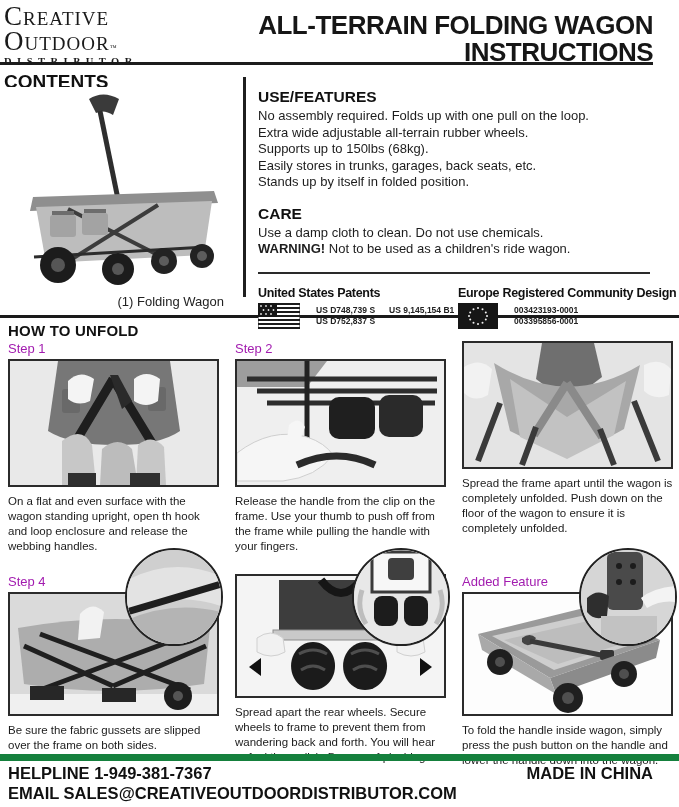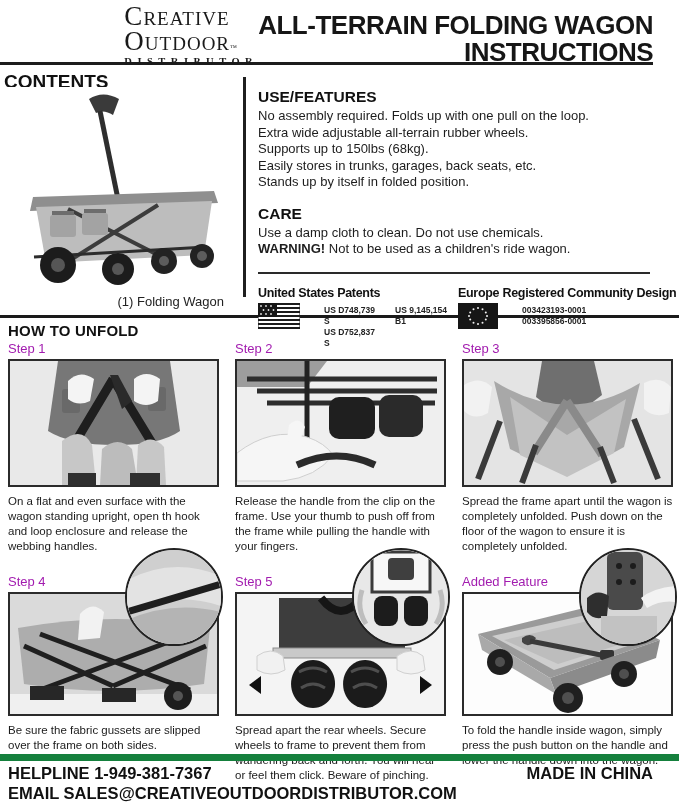--- a/index.html
+++ b/index.html
@@ -3,22 +3,22 @@
 <meta charset="utf-8">
 <style>
   * { margin:0; padding:0; box-sizing:border-box; }
   html,body { background:#ffffff; }
   .page {
     position:relative; width:679px; height:807px; margin:0 auto;
     background:#ffffff; color:#111; overflow:hidden;
     font-family:"Liberation Sans", sans-serif;
   }
   
-  .header { display:flex; justify-content:flex-end; align-items:flex-start;
-    padding:4px 26px 0 10px; height:62px; }
+  .header { display:flex; justify-content:space-between; align-items:flex-start;
+    padding:4px 26px 0 4px; height:62px; }
   .brand { font-family:"Liberation Serif", serif; color:#1a1a1a; line-height:0.92; }
   .brand-line { font-variant:small-caps; font-size:27px; letter-spacing:1px; text-transform:lowercase; }
   .brand-line::first-letter { text-transform:uppercase; }
   .brand-sub { font-size:10.5px; letter-spacing:5.5px; margin-top:3px; font-weight:bold; }
   .brand-tm { font-size:7px; vertical-align:baseline; }
   .title { text-align:right; font-weight:bold; font-size:26px; line-height:1.02;
     letter-spacing:-0.5px; padding-top:8px; color:#161616; }
   .header-rule { height:3px; background:#1c1c1c; margin:0 26px 0 0; }
   
   .top { position:relative; height:248px; }
@@ -30,21 +30,21 @@
   .right-col { position:absolute; left:258px; top:16px; width:400px; height:248px; }
   .sec-head { font-weight:bold; font-size:15.5px; margin:7px 0 2px; }
   .body-line { font-size:13px; line-height:16.5px; color:#1d1d1d; }
   .care-block { margin-top:14px; }
   .warn-label { font-weight:bold; }
   
   .patents { display:flex; margin-top:14px; border-top:2px solid #2a2a2a; padding-top:12px; width:392px; }
   .pat-us { width:200px; }
   .pat-eu { width:192px; }
   .pat-head { font-weight:bold; font-size:12.5px; letter-spacing:-0.3px; white-space:nowrap; }
-  .pat-row { display:flex; gap:24px; margin-top:3px; }
+  .pat-row { display:flex; gap:16px; margin-top:3px; }
   .flag { flex:0 0 auto; }
   .pat-nums { font-size:8.5px; font-weight:bold; color:#222; line-height:11px; padding-top:2px; }
   .pat-cols { display:flex; gap:14px; }
   
   .thick-rule { height:3px; background:#1a1a1a; margin-top:2px; }
   
   .unfold { padding:4px 0 0 8px; }
   .unfold-head { font-weight:bold; font-size:15px; letter-spacing:0.2px; }
   .steps-row { display:flex; gap:16px; margin-top:2px; }
   .step { width:211px; position:relative; }
@@ -239,21 +239,20 @@
             <rect x="142" y="34" width="44" height="42" rx="10" fill="#2a2a2a"></rect>
             <path d="M0 92 q34 -26 70 -16 q18 6 26 18 q-16 22 -50 26 H0 z" fill="#f6f6f6" stroke="#cfcfcf"></path>
             <path d="M52 64 q10 -10 16 2 l-6 16 q-8 4 -12 -4 z" fill="#f6f6f6"></path>
             <path d="M60 104 q40 -18 78 0" stroke="#2b2b2b" stroke-width="7" fill="none"></path>
           </svg>
         </div>
         <p class="step-caption">Release the handle from the clip on the frame. Use your thumb to push off from the frame while pulling the handle with your fingers.</p>
       </div>
 
       <div class="step">
-        <div class="step-label">Step 3</div>
         <div class="step-photo r1">
           <svg width="207" height="124" viewBox="0 0 207 124">
             <rect width="207" height="124" fill="#e4e4e4"></rect>
             <path d="M78 0 h52 l8 34 -34 26 -32 -24 z" fill="#6f6f6f"></path>
             <path d="M30 20 Q103 66 176 22 L160 86 Q103 120 46 88 Z" fill="#a8a8a8"></path>
             <path d="M46 36 L103 74 L162 38 L150 92 L103 116 L56 94 Z" fill="#c2c2c2"></path>
             <path d="M103 40 L70 92 M103 40 L138 94" stroke="#8a8a8a" stroke-width="8" fill="none"></path>
             <path d="M36 60 L14 118 M170 58 L194 118 M72 84 L58 122 M136 86 L150 122" stroke="#3a3a3a" stroke-width="6" fill="none"></path>
             <path d="M0 24 q16 -10 28 2 l-4 26 q-14 8 -24 -2 z" fill="#f2f2f2"></path>
             <path d="M180 22 q16 -8 27 4 l-2 26 q-14 6 -25 -4 z" fill="#f2f2f2"></path>
@@ -284,21 +283,20 @@
             <rect width="94" height="94" fill="#cfcfcf"></rect>
             <path d="M0 30 q46 -24 94 -4 v30 q-48 -16 -94 6 z" fill="#e3e3e3"></path>
             <path d="M0 62 L94 34" stroke="#1e1e1e" stroke-width="7" fill="none"></path>
             <path d="M0 70 q46 -20 94 -8 v32 h-94 z" fill="#b4b4b4"></path>
           </svg>
         </div>
         <p class="step-caption">Be sure the fabric gussets are slipped over the frame on both sides.</p>
       </div>
 
       <div class="step">
-        <div class="step-label">Step 5</div>
         <div class="step-photo r2">
           <svg width="207" height="120" viewBox="0 0 207 120">
             <rect width="207" height="120" fill="#f4f4f4"></rect>
             <rect x="42" y="4" width="126" height="50" fill="#3d3d3d"></rect>
             <path d="M84 4 q20 26 40 0" stroke="#161616" stroke-width="8" fill="none"></path>
             <rect x="36" y="54" width="138" height="10" fill="#c9c9c9" stroke="#8d8d8d"></rect>
             <path d="M20 62 q14 -10 26 0 l2 14 q-14 8 -28 0 z" fill="#f1f1f1" stroke="#d0d0d0"></path>
             <path d="M160 62 q14 -10 26 0 l2 14 q-14 8 -28 0 z" fill="#f1f1f1" stroke="#d0d0d0"></path>
             <path d="M76 66 a22 24 0 1 0 0.1 0 z" fill="#1b1b1b"></path>
             <path d="M128 66 a22 24 0 1 0 0.1 0 z" fill="#1b1b1b"></path>

